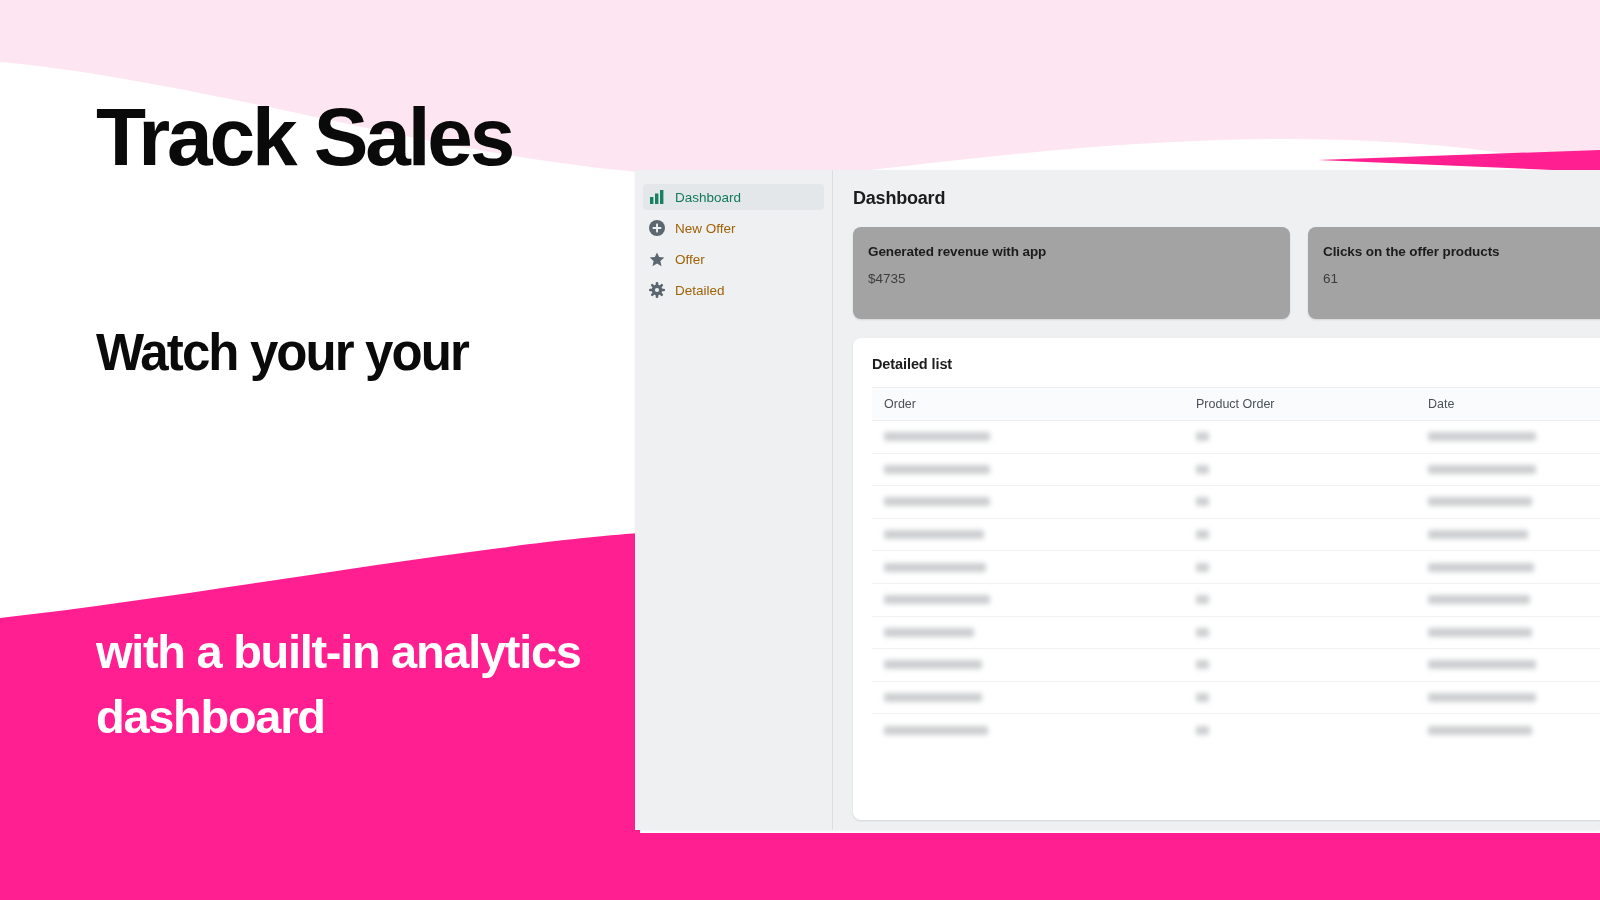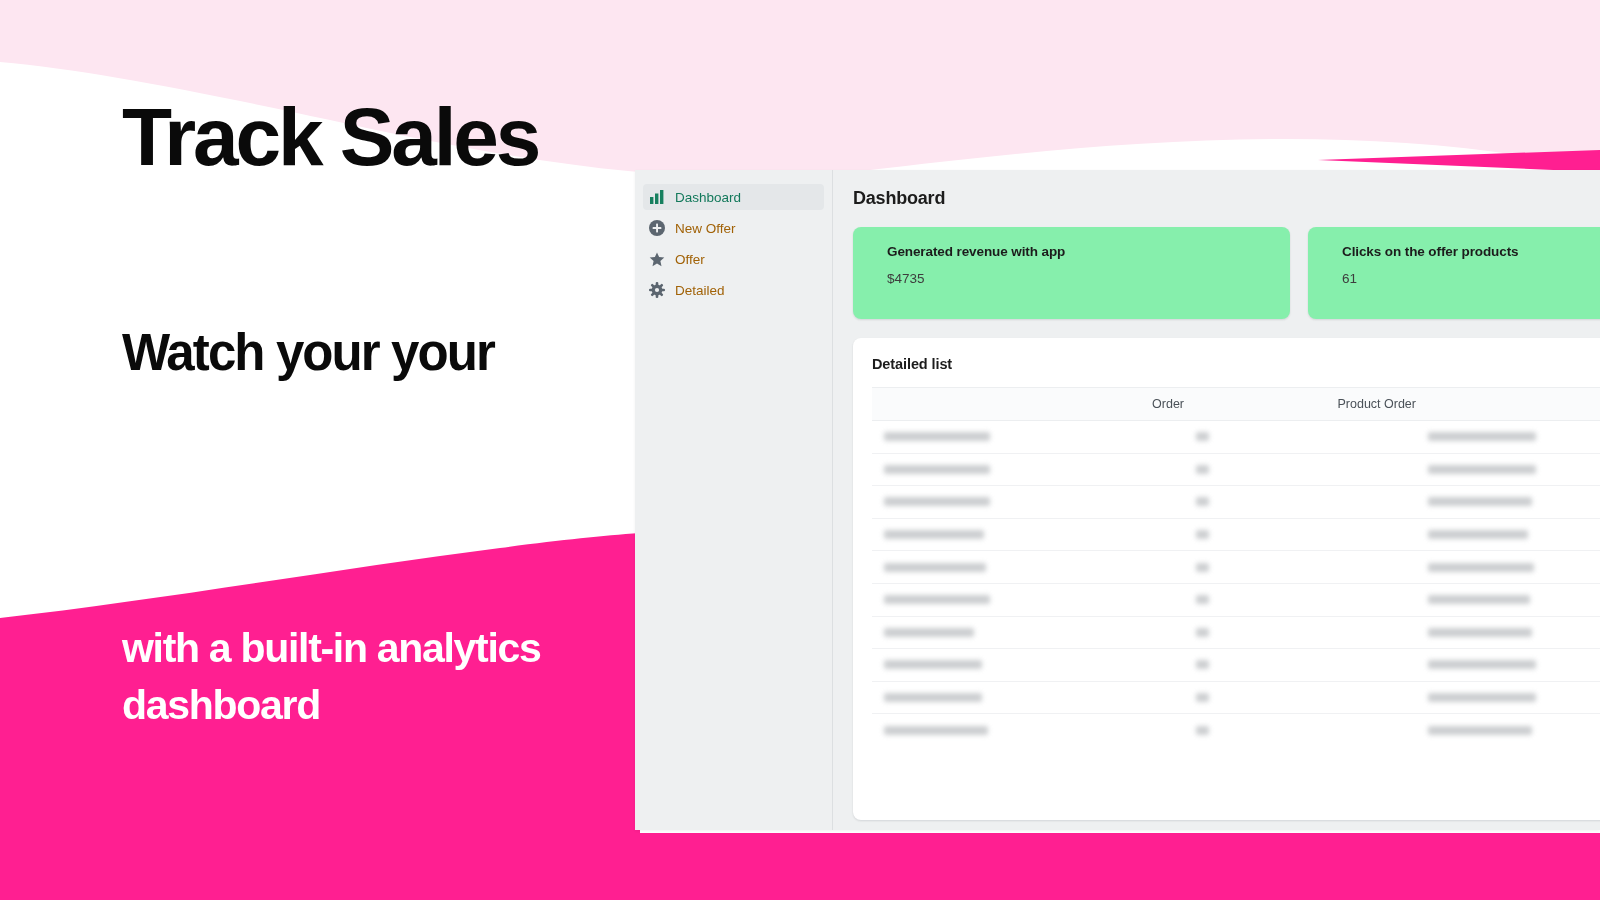--- a/index.html
+++ b/index.html
@@ -7,41 +7,41 @@
     width:1600px; height:900px; overflow:hidden;
     font-family:"Liberation Sans", sans-serif;
     background:#ffffff;
   }
   #stage { position:relative; width:1600px; height:900px; overflow:hidden; background:#ffffff; }
 
   
   .bg-layer { position:absolute; inset:0; width:1600px; height:900px; }
 
   
-  .marketing { position:absolute; left:0; top:0; width:700px; height:670px;margin-left:26px; }
+  .marketing { position:absolute; left:0; top:0; width:700px; height:670px; }
 
   .track-sales {
     position:absolute; left:96px; top:96px;
     font-size:82px; font-weight:700; letter-spacing:-3.2px;
     color:#0a0a0a; line-height:1; white-space:nowrap;
     font-stretch:semi-condensed;
   }
   .watch-line {
     position:absolute; left:96px; top:327px;
     font-size:51px; font-weight:700; letter-spacing:-1.9px;
     color:#0a0a0a; line-height:1; white-space:nowrap;
   }
   .grow-word {
     position:absolute; left:88px; top:376px;
     font-size:218px; font-weight:700; letter-spacing:-10px;
     color:#0a0a0a; line-height:1; white-space:nowrap;
   }
   .tagline {
     position:absolute; left:96px; top:620px;
-    font-size:41px; font-weight:700; letter-spacing:-1.3px;
+    font-size:47px; font-weight:700; letter-spacing:-1.3px;
     color:#ffffff; line-height:1.38; width:560px;
   }
 
   
   .app-panel {
     position:absolute; left:635px; top:170px;
     width:965px; height:660px;
     background:#eef0f1;
     display:flex;
     box-shadow:0 1px 3px rgba(0,0,0,0.06);
@@ -64,40 +64,40 @@
   .nav-ico svg { display:block; }
 
   .content {
     flex:1; height:100%; padding:18px 0 0 20px;
     overflow:hidden; position:relative;
   }
   .page-title { font-size:18px; font-weight:700; color:#1c1c1c; letter-spacing:-0.2px; margin-bottom:18px; }
 
   .stat-row { display:flex; gap:18px; margin-bottom:19px; }
   .stat-card {
-    background:#86efac; border-radius:8px;
+    background:#a3a3a3; border-radius:8px;
     width:437px; flex:0 0 437px; height:92px;
-    padding:17px 34px;
+    padding:17px 15px;
     box-shadow:0 1px 2px rgba(16,24,40,0.07), 0 1px 3px rgba(16,24,40,0.05);
   }
   .stat-label { font-size:13.5px; font-weight:700; color:#1c1c1c; letter-spacing:-0.1px; }
   .stat-value { font-size:13.5px; color:#3d3d3d; margin-top:12px; }
 
   .list-card {
     background:#ffffff; border-radius:8px;
     width:895px; height:482px;
     padding:18px 19px 0 19px;
     box-shadow:0 1px 2px rgba(16,24,40,0.07), 0 1px 3px rgba(16,24,40,0.05);
     position:relative;
   }
   .list-title { font-size:14.5px; font-weight:700; color:#1c1c1c; letter-spacing:-0.1px; margin-bottom:15px; }
 
   table { width:100%; border-collapse:collapse; table-layout:fixed; }
   thead th {
-    text-align:right; font-size:12.5px; font-weight:400; color:#4a5158;
+    text-align:left; font-size:12.5px; font-weight:400; color:#4a5158;
     background:#fafbfc; padding:9px 0 9px 12px;
     border-top:1px solid #eceef0; border-bottom:1px solid #eceef0;
   }
   th.col-order { width:312px; }
   th.col-price { width:232px; }
   th.col-date  { width:auto; }
   tbody td { padding:0; border-bottom:1px solid #f0f1f3; height:32.6px; vertical-align:middle; }
   tbody tr:last-child td { border-bottom:none; }
   .redacted {
     display:block; height:9px; border-radius:2px; margin-left:12px;

